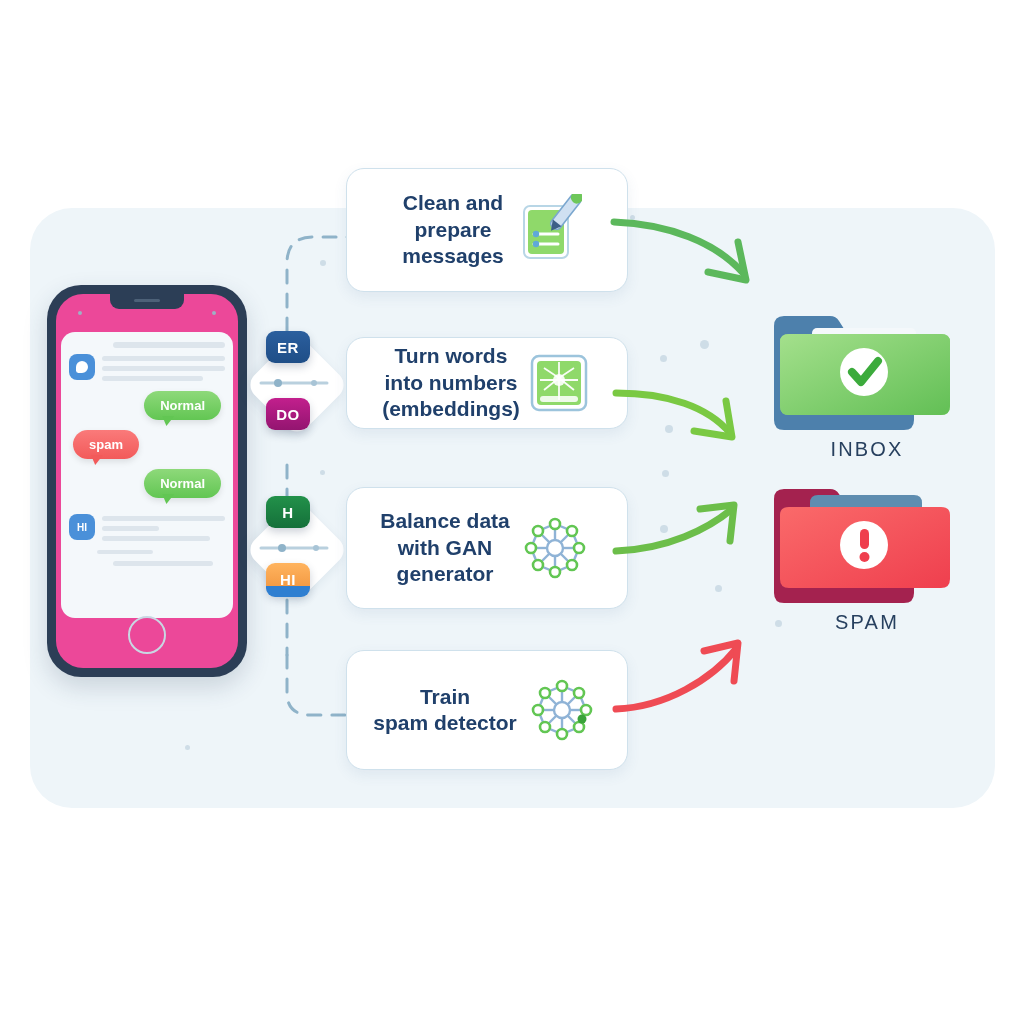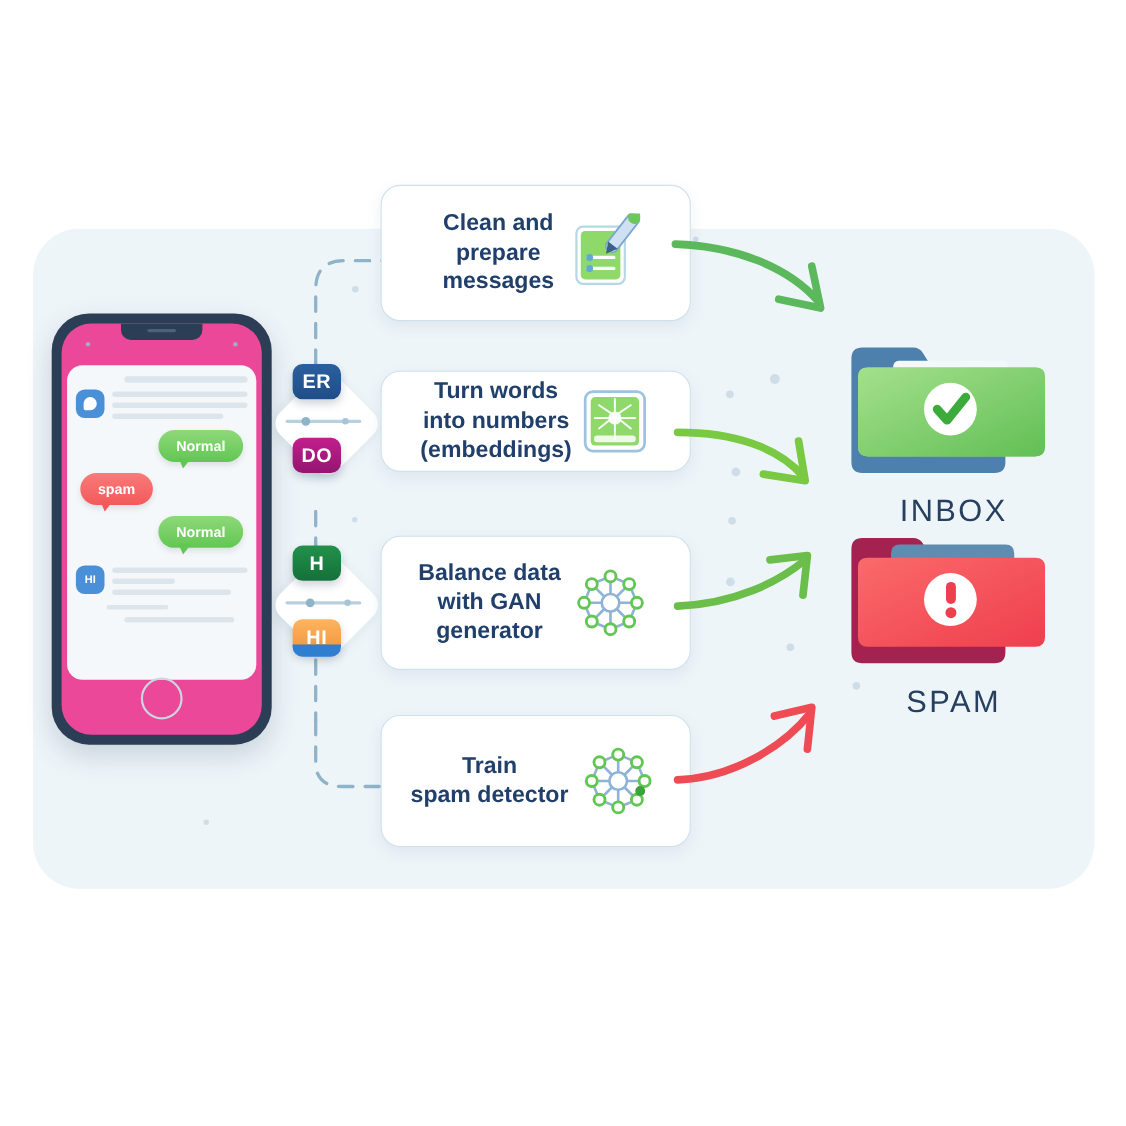--- a/index.html
+++ b/index.html
@@ -70,21 +70,21 @@
   .b-right{display:flex;justify-content:flex-end;margin:10px 4px 0 0;}
   .b-left{display:flex;justify-content:flex-start;margin:10px 0 0 4px;}
 
   
   .rail{position:absolute;left:255px;top:215px;width:120px;height:520px;}
 
   
   .badge{
     position:absolute;width:44px;height:32px;border-radius:9px;
     display:flex;align-items:center;justify-content:center;
-    color:#fff;font-size:18px;font-weight:bold;letter-spacing:.5px;
+    color:#fff;font-size:15px;font-weight:bold;letter-spacing:.5px;
     box-shadow:0 4px 8px rgba(30,50,80,.22);
   }
   .node-diamond{
     position:absolute;width:74px;height:74px;background:#ffffff;
     transform:rotate(45deg);border-radius:14px;
     box-shadow:0 4px 12px rgba(60,90,120,.12);
   }
   .node-slider{
     position:absolute;width:72px;height:10px;
   }
@@ -99,21 +99,21 @@
   }
   .card-text{
     color:#20406b;font-size:21px;font-weight:bold;line-height:1.26;
     text-align:center;white-space:pre-line;
   }
   .card-icon{flex:0 0 auto;display:flex;align-items:center;justify-content:center;}
 
   
   .folder-group{position:absolute;width:230px;text-align:center;}
   .folder-label{
-    margin-top:10px;color:#27405f;font-size:28px;letter-spacing:2.2px;
+    margin-top:0;color:#27405f;font-size:20px;letter-spacing:2.2px;
     font-family:"Liberation Sans", sans-serif;
   }
   .speck{position:absolute;border-radius:50%;background:#c3d4e0;opacity:.75;}
 </style>
 </head>
 <body>
 
 <div id="stage">
 
   <div class="canvas"></div>

